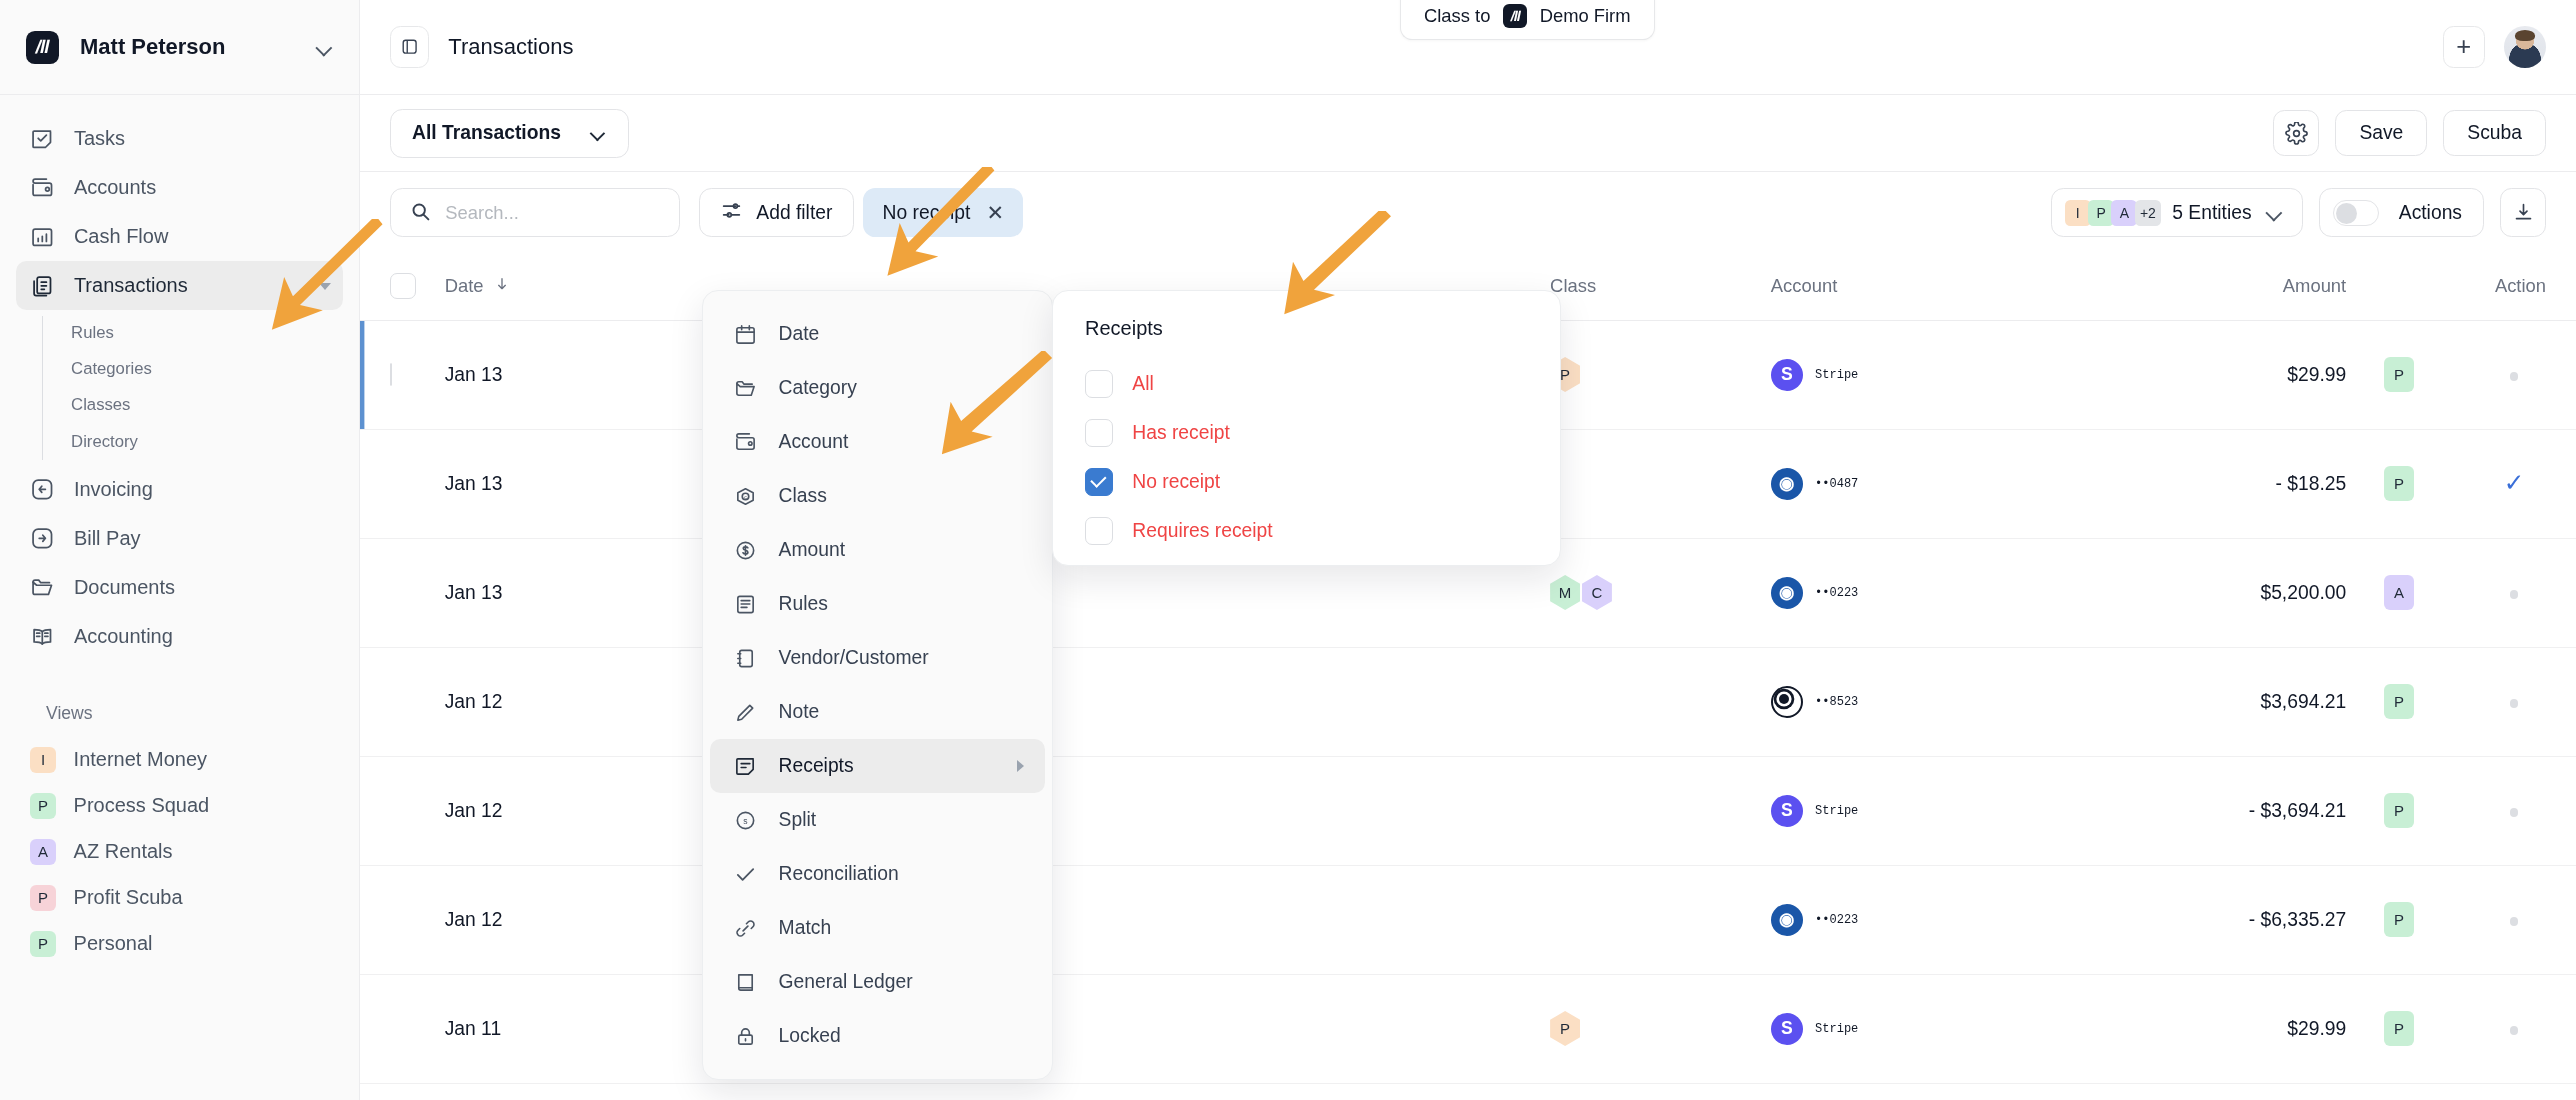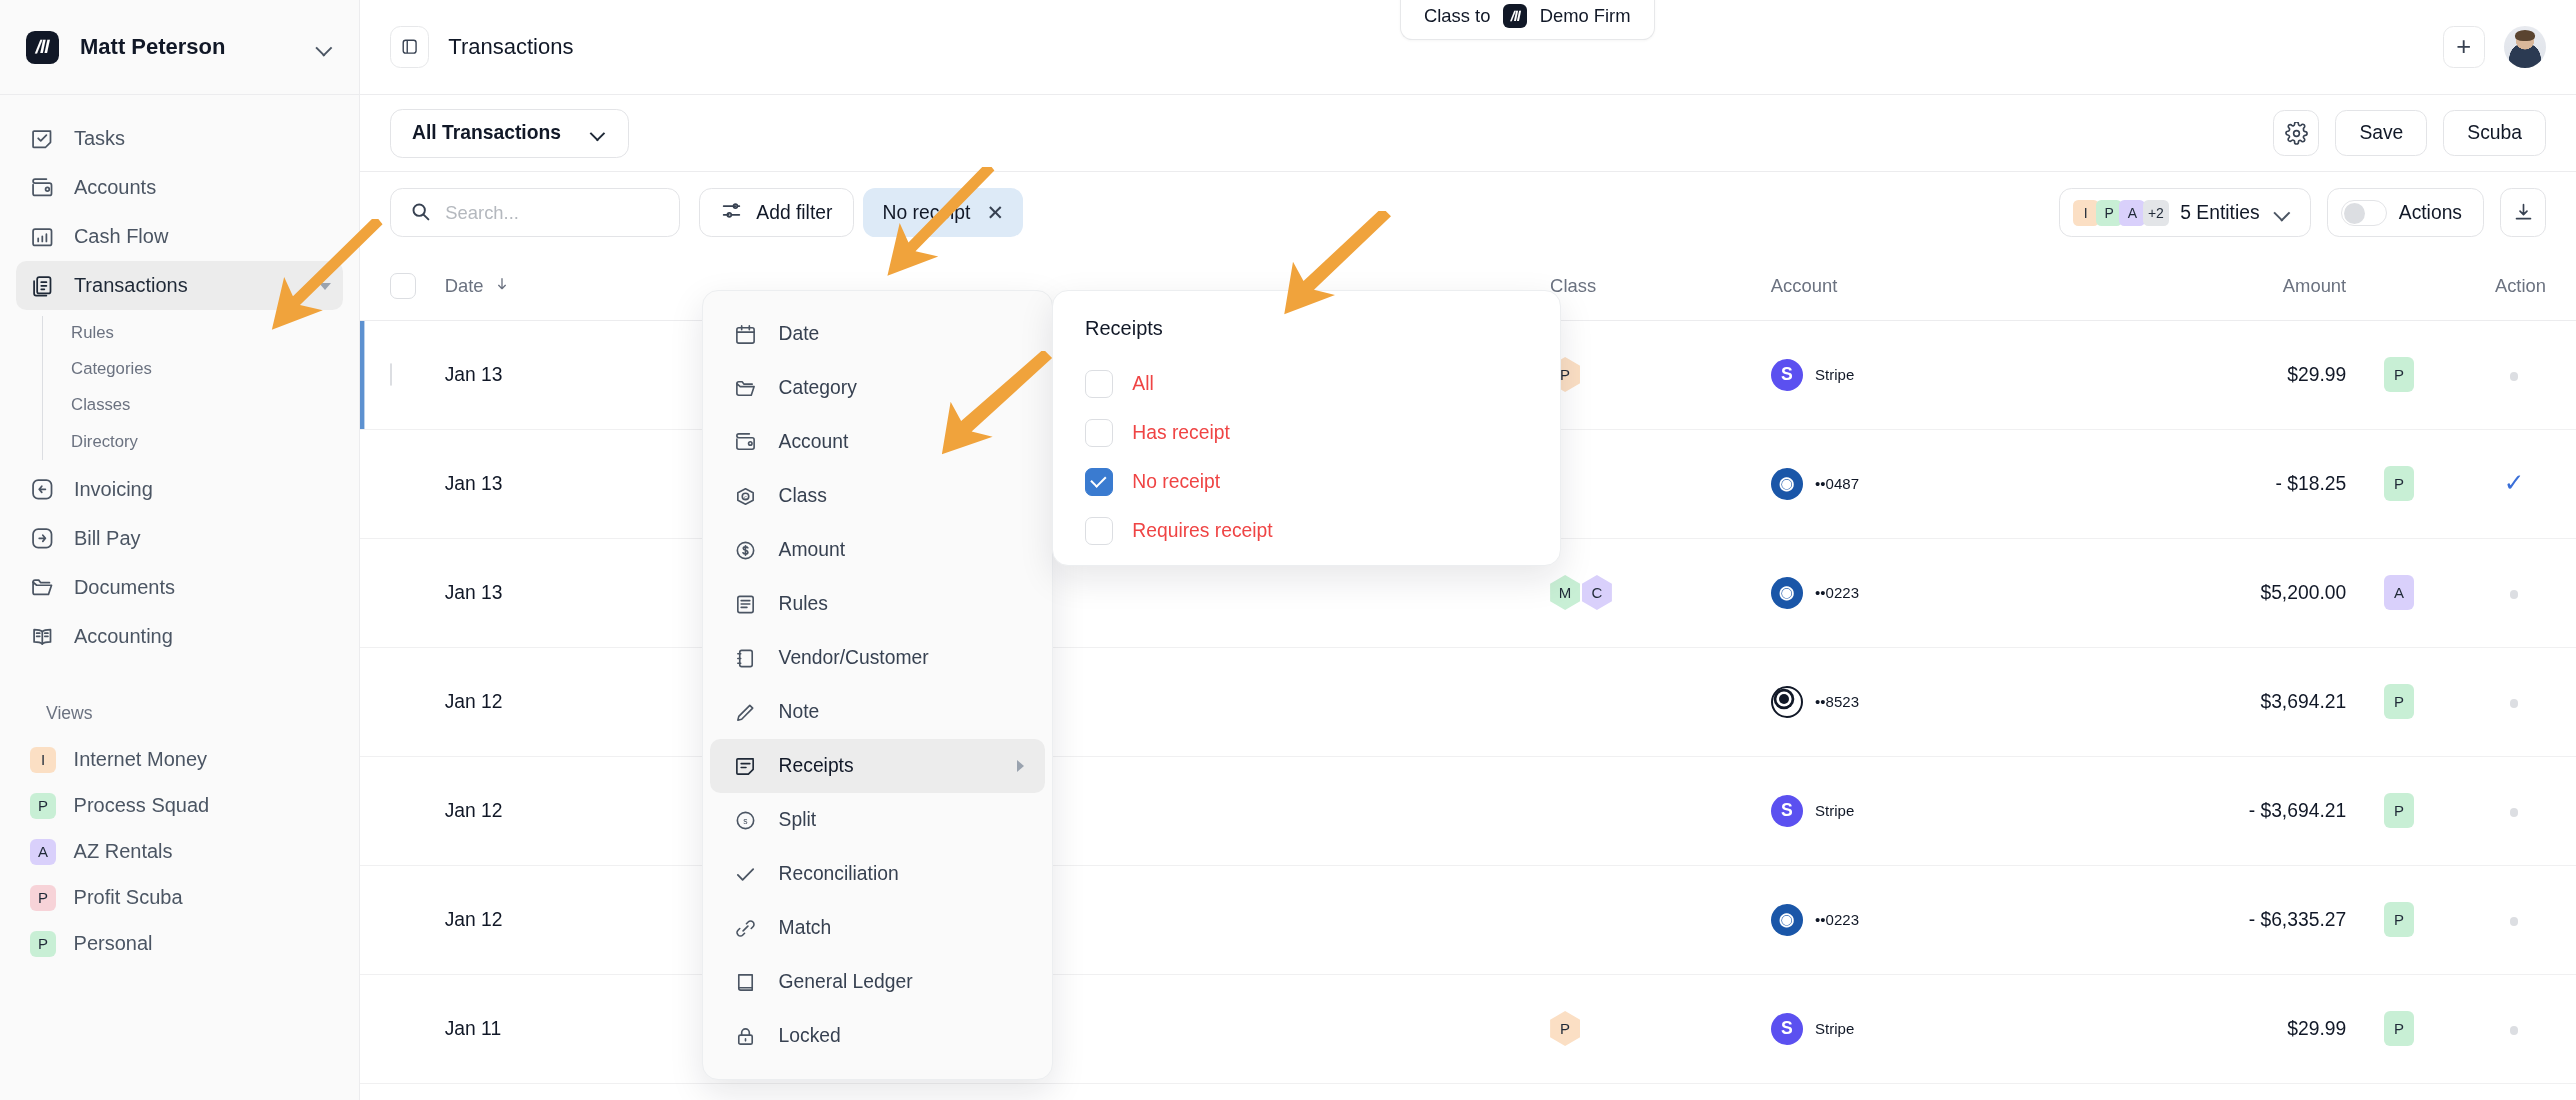--- a/index.html
+++ b/index.html
@@ -188,21 +188,21 @@
     display:flex; align-items:center; gap: 14px; padding: 0 19.3px 0 12.3px; cursor:pointer;
     font-size: 19.3px; color:#111827;
   }
   .ent-stack { display:flex; }
   .ent-b {
     width: 26px; height: 26px; border-radius: 5.3px; display:flex; align-items:center; justify-content:center;
     font-size: 14px; color:#1f2937; margin-right: -2.6px;
   }
   .actions-btn {
     height: 49px; border: 0.9px solid #e3e4e7; border-radius: 12.3px; background:#fff;
-    display:flex; align-items:center; gap: 12px; padding: 0 21px 0 12.3px; margin-left: 16px; cursor:pointer;
+    display:flex; align-items:center; gap: 20px; padding: 0 21px 0 12.3px; margin-left: 16px; cursor:pointer;
     font-size: 19.3px; color:#111827;
   }
   .toggle {
     width: 46px; height: 26px; border-radius: 13px; background:#fff; border:0.9px solid #e3e4e7; position:relative;
   }
   .toggle::after {
     content:""; position:absolute; left:2.6px; top:2.2px; width:21px; height:21px; border-radius:50%;
     background:#dcdee2;
   }
   .dl-btn {
@@ -251,21 +251,21 @@
   .acct-logo { width: 32px; height: 32px; border-radius: 50%; flex:0 0 32px; display:flex; align-items:center; justify-content:center; font-size: 17.6px; color:#fff; font-weight:700;}
   .logo-stripe { background:#5b50f0; }
   .logo-bank { background:#1a56a8; }
   .logo-coil {
     background:#fff; border: 2.6px solid #111827; position: relative;
   }
   .logo-coil::after {
     content:""; position:absolute; left:6.1px; top:6.1px; width:10.5px; height:10.5px; border-radius:50%;
     background:#111827; box-shadow: 0 0 0 2.6px #fff, 0 0 0 5.3px #111827;
   }
-  .acct-name { font-size: 15px; color:#111827; }
+  .acct-name { font-size: 12px; color:#111827;font-family:Liberation Mono, monospace; }
   .amt-cell { text-align: right; font-size: 19.3px; }
   .amt-pos { color: #3a6fd8; }
   .amt-neg { color: #111827; }
   .sbadge {
     width: 30px; height: 35px; display:flex; align-items:center; justify-content:center;
     font-size: 15px; color:#1f2937; border-radius: 6.1px; margin: 0 auto;
   }
   .act-cell { text-align: center; }
   .dot-sm { width: 8.8px; height: 8.8px; border-radius: 50%; background:#dcdee2; display:inline-block; }
   .check-blue { color:#3a6fd8; font-size: 24.6px; line-height:1; }

